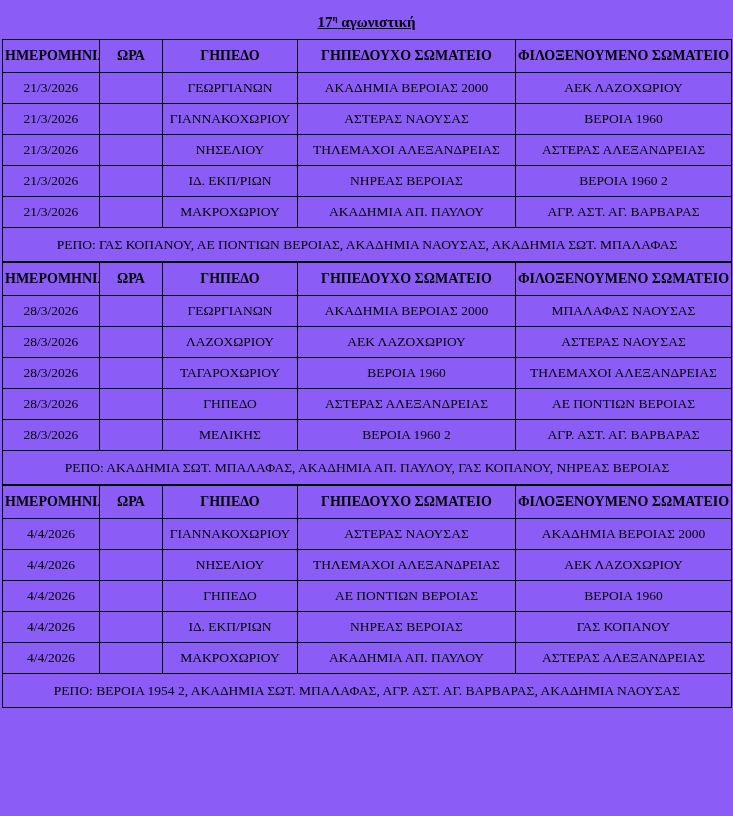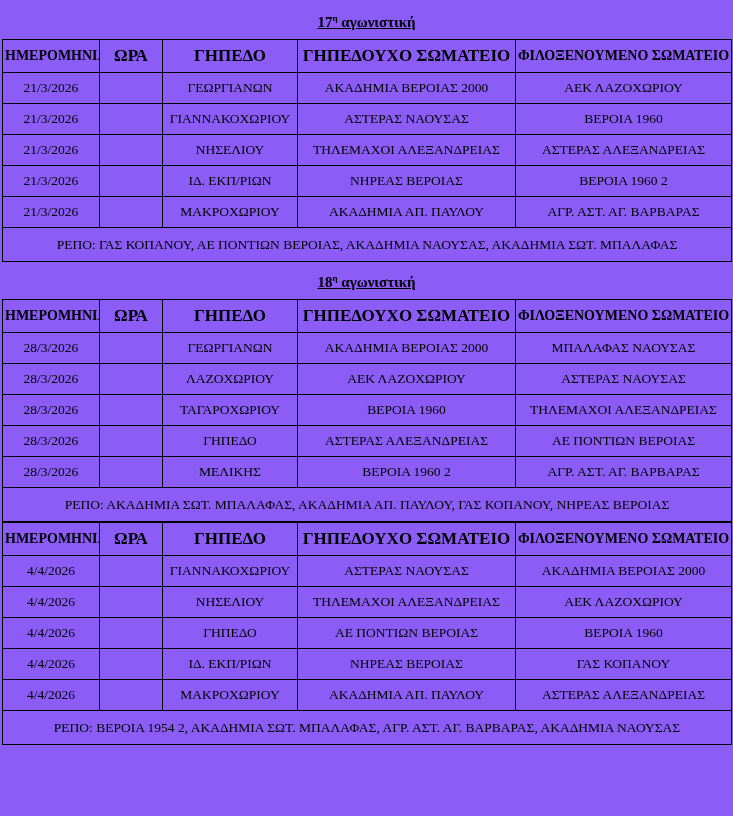--- a/index.html
+++ b/index.html
@@ -31,21 +31,21 @@
   }
   table.sched th, table.sched td {
     border: 1.5px solid #000000;
     text-align: center;
     vertical-align: middle;
     padding: 0 2px;
     overflow: hidden;
     white-space: nowrap;
   }
   table.sched th {
-    font-size: 17px;
+    font-size: 14px;
     font-weight: bold;
     height: 32px;
   }
   table.sched th.small { font-size: 14px; }
   table.sched td {
     font-size: 13.5px;
     font-weight: normal;
     height: 30px;
   }
   table.sched td.repo {
@@ -123,23 +123,20 @@
         </tbody>
       <tfoot>
         <tr>
           <td class="repo" colspan="5">ΡΕΠΟ: ΓΑΣ ΚΟΠΑΝΟΥ, ΑΕ ΠΟΝΤΙΩΝ ΒΕΡΟΙΑΣ, ΑΚΑΔΗΜΙΑ ΝΑΟΥΣΑΣ, ΑΚΑΔΗΜΙΑ ΣΩΤ. ΜΠΑΛΑΦΑΣ</td>
         </tr>
       </tfoot>
     </table>
   </section>
 
   <section class="matchday">
-    <div class="mtitle">
-      <span class="tl"><span>18</span><sup>η</sup> <span>αγωνιστική</span></span>
-    </div>
     <table class="sched">
       <colgroup>
         <col class="c-date">
           <col class="c-time">
           <col class="c-venue">
           <col class="c-home">
           <col class="c-away">
       </colgroup>
       <thead>
         <tr>

